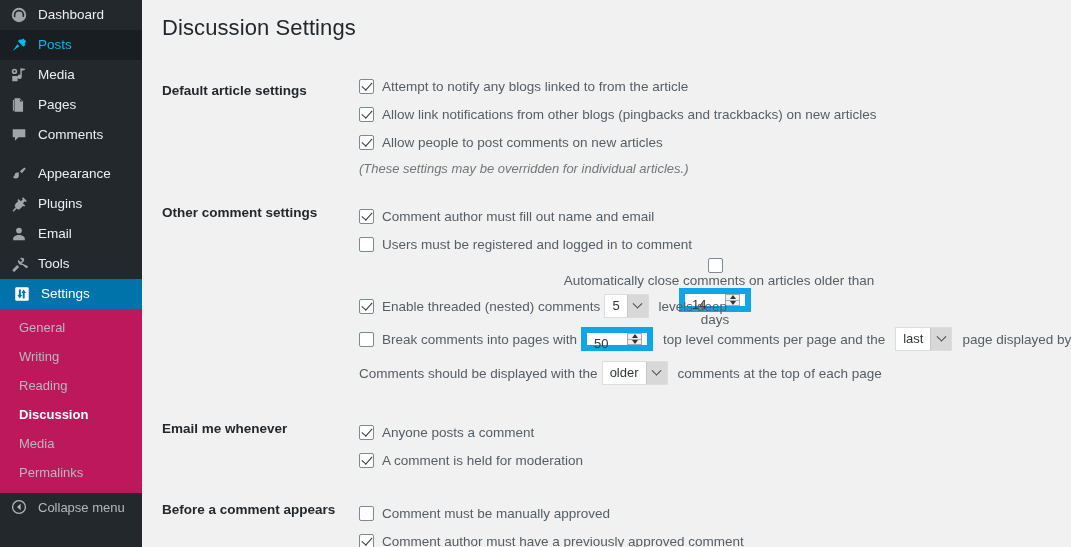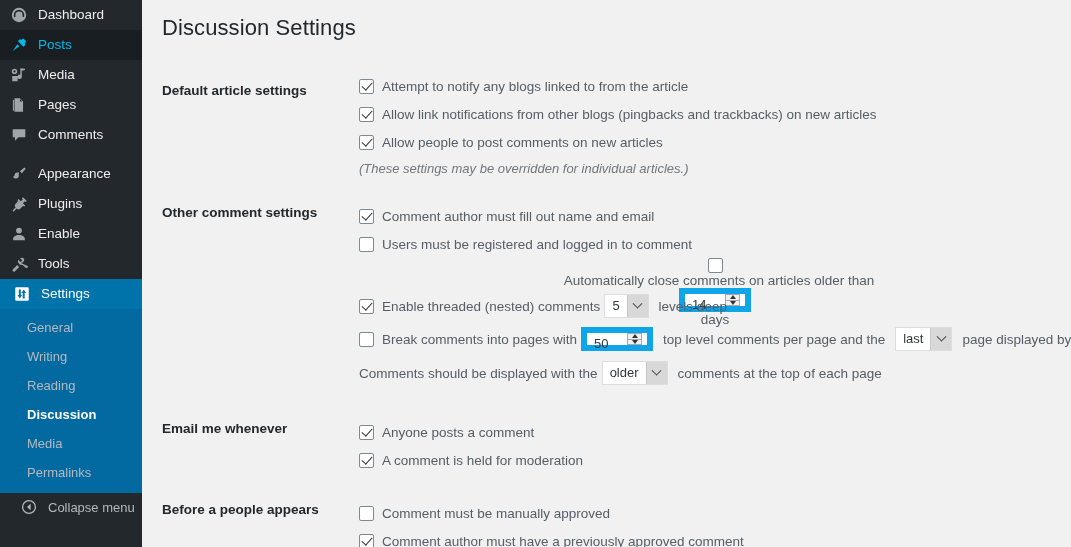--- a/index.html
+++ b/index.html
@@ -50,36 +50,36 @@
   }
   .ico {
     width:20px; height:20px;
     display:inline-flex; align-items:center; justify-content:center;
     flex:0 0 20px;
   }
   .ico svg { fill:#a0a5aa; display:block; }
   .menu-sep { height:9px; }
 
   
-  #submenu { background:#0369a1; padding:4px 0 6px 8px; }
+  #submenu { background:#be185d; padding:4px 0 6px 0; }
   .sub-item {
     display:block;
     padding:6px 0 6px 19px;
     font-size:13px;
     color:#b4b9be;
     line-height:17px;
     cursor:pointer;
     white-space:nowrap;
   }
   .sub-item.current { color:#fff; font-weight:bold; }
 
   #collapse-wrap { position:absolute; left:0; top:490px; width:142px; }
   #collapse-menu {
     display:flex; align-items:center;
-    height:34px; padding-left:19px;
+    height:34px; padding-left:9px;
     color:#b4b9be; font-size:13px;
     cursor:pointer;
   }
   #collapse-menu .mi-label { margin-left:9px; }
 
   
   #content {
     position:absolute; left:142px; top:0;
     width:929px; height:547px;
     background:#f1f1f1;
@@ -295,21 +295,21 @@
     </span>
     <span class="mi-label">Plugins</span>
   </div>
 
   <div class="menu-item">
     <span class="ico">
       <svg width="18" height="18" viewBox="0 0 20 20">
           <path d="M10 3a3.2 3.2 0 100 6.4A3.2 3.2 0 0010 3zm0 8c-3.6 0-6.5 1.9-6.5 4.2V17h13v-1.8c0-2.3-2.9-4.2-6.5-4.2z"></path>
         </svg>
     </span>
-    <span class="mi-label">Enable</span>
+    <span class="mi-label">Email</span>
   </div>
 
   <div class="menu-item">
     <span class="ico">
       <svg width="18" height="18" viewBox="0 0 20 20">
           <path d="M15.7 4.3a4.2 4.2 0 00-4.6-.9l2.6 2.6-1.9 1.9L9.2 5.3a4.2 4.2 0 00.9 4.6 4.2 4.2 0 004 1.1l3.3 3.3a1.6 1.6 0 002.2-2.2L12.3 8.8a4.2 4.2 0 003.4-4.5zM8 11.2L3.1 16a1.6 1.6 0 002.2 2.2l4.9-4.9z"></path>
         </svg>
     </span>
     <span class="mi-label">Tools</span>
   </div>
@@ -460,21 +460,21 @@
           <span class="txt">Anyone posts a comment</span>
         </div>
         <div class="fld">
           <span class="cb checked"></span>
           <span class="txt">A comment is held for moderation</span>
         </div>
       </div>
     </div>
 
     <div class="srow" style="margin-top:25px;">
-      <div class="sect-label" style="top:2px;">Before a people appears</div>
+      <div class="sect-label" style="top:2px;">Before a comment appears</div>
       <div class="fields">
         <div class="fld">
           <span class="cb"></span>
           <span class="txt">Comment must be manually approved</span>
         </div>
         <div class="fld">
           <span class="cb checked"></span>
           <span class="txt">Comment author must have a previously approved comment</span>
         </div>
       </div>

